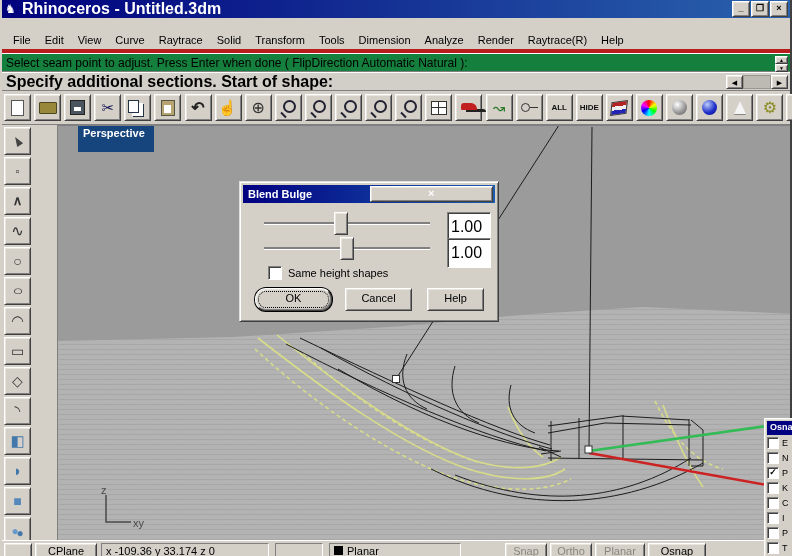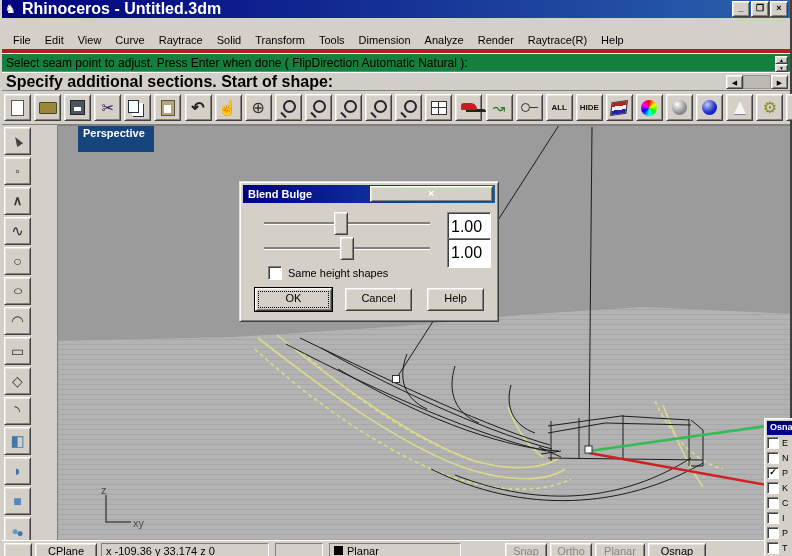--- a/index.html
+++ b/index.html
@@ -120,21 +120,21 @@
   .sl1{top:31px;} .sl2{top:56px;}
   .sl1 .thumb{left:70px;} .sl2 .thumb{left:76px;}
   .val{position:absolute;left:207px;width:44px;height:30px;font-size:16px;padding:1px 3px;box-sizing:border-box;
     font-family:"Liberation Sans",sans-serif;}
   .v1{top:30px;} .v2{top:56px;}
   .chk-row{position:absolute;left:28px;top:84px;display:flex;align-items:center;}
   .chk{width:12px;height:12px;margin-right:6px;}
   .dlg-buttons{position:absolute;left:0;top:106px;width:100%;height:22px;}
   .dbtn{position:absolute;height:21px;font-size:11px;text-align:center;line-height:19px;}
   .dbtn.default{box-shadow:0 0 0 1px #000, inset 1px 1px 0 #e8e5df, inset -1px -1px 0 #808080;
-    outline:1px dotted #000;outline-offset:-4px;}
+    outline:1px dotted #000;outline-offset:-4px;border-radius:11px;}
   .b-ok{left:15px;width:75px;} .b-cancel{left:105px;width:65px;} .b-help{left:187px;width:55px;}
   
   .osnap{position:absolute;left:762px;top:418px;width:30px;height:138px;background:#d4d0c8;z-index:9;
     border-top:1px solid #fff;border-left:1px solid #fff;box-shadow:inset 1px 1px 0 #e8e5df;overflow:hidden;padding:2px 0 0 2px;box-sizing:border-box;}
   .osnap-title{height:13px;background:#000080;color:#fff;font-weight:bold;font-size:9px;
     padding:1px 0 0 3px;white-space:nowrap;}
   .os-row{display:flex;align-items:center;height:15px;white-space:nowrap;}
   .os-chk{width:10px;height:10px;margin-right:3px;flex:none;font-size:9px;line-height:9px;font-weight:bold;text-align:center;}
   .os-lbl{font-size:9px;}
   

